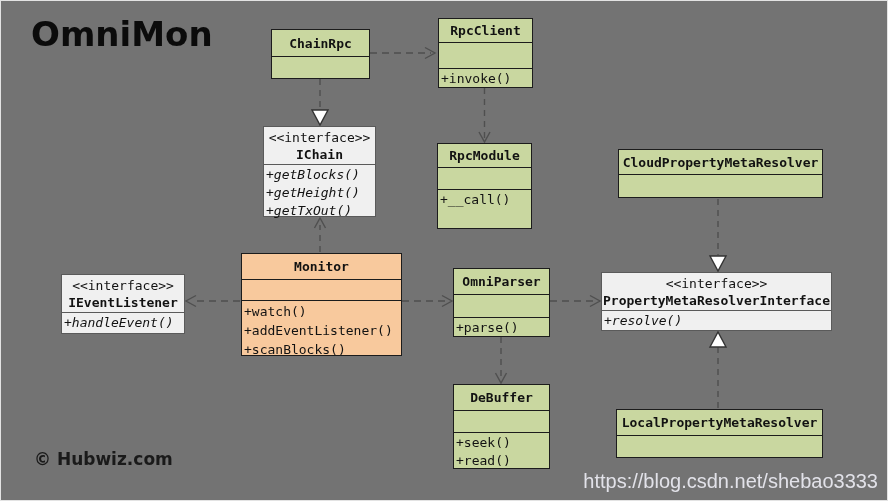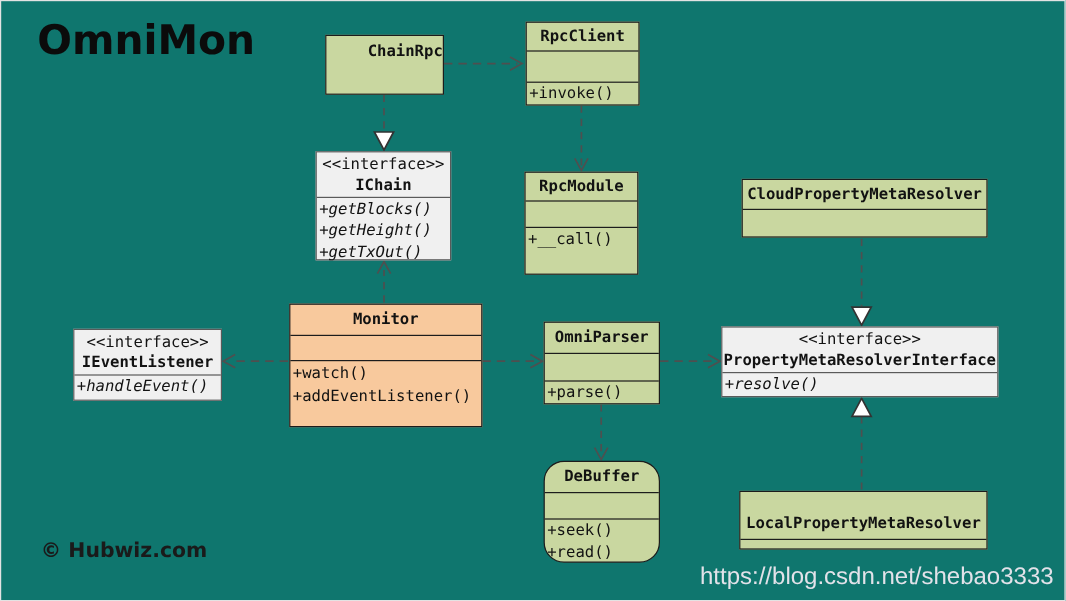--- a/index.html
+++ b/index.html
@@ -1,17 +1,17 @@
 <!DOCTYPE html>
 <html><head>
 <meta charset="utf-8">
 <style>
   html,body{margin:0;padding:0;background:#fff;}
   .canvas{
-    position:relative;width:888px;height:501px;background:#0f766e;
+    position:relative;width:888px;height:501px;background:#737373;
     font-family:"DejaVu Sans Mono","Liberation Mono",monospace;
     overflow:hidden;border:1px solid #e3e3e3;box-sizing:border-box;
   }
   .page-title{
     position:absolute;left:30px;top:13px;
     font-family:"DejaVu Sans","Liberation Sans",sans-serif;
     font-weight:bold;font-size:34px;color:#0b0b0b;letter-spacing:0px;
   }
   .copyright{
     position:absolute;left:33px;top:448px;
@@ -99,21 +99,21 @@
         <polygon points="709,255 725,255 717,270" fill="#ffffff" stroke="#333333"></polygon>
       </g>
 
       <g>
         <path d="M717,407 L717,346" stroke-dasharray="6,5"></path>
         <polygon points="709,346 725,346 717,331" fill="#ffffff" stroke="#333333"></polygon>
       </g>
     </g>
   </svg>
 
-  <div class="box cls" style="left:270px;top:28px;width:99px;height:50px;align-items:flex-end;">
+  <div class="box cls" style="left:270px;top:28px;width:99px;height:50px;">
     <div class="cmp c-title" style="height:26px;">ChainRpc</div>
     <div class="cmp grow"></div>
   </div>
 
   <div class="box cls" style="left:437px;top:17px;width:95px;height:70px;">
     <div class="cmp c-title" style="height:23px;">RpcClient</div>
     <div class="cmp" style="height:26px;"></div>
     <div class="cmp grow c-methods">
       <div class="mline">+invoke()</div>
     </div>
@@ -148,32 +148,33 @@
       <div class="mline">+handleEvent()</div>
     </div>
   </div>
 
   <div class="box hot" style="left:240px;top:252px;width:161px;height:103px;">
     <div class="cmp c-title" style="height:25px;">Monitor</div>
     <div class="cmp" style="height:21px;"></div>
     <div class="cmp grow c-methods">
       <div class="mline" style="line-height:19px;">+watch()</div>
       <div class="mline" style="line-height:19px;">+addEventListener()</div>
+      <div class="mline" style="line-height:19px;">+scanBlocks()</div>
     </div>
   </div>
 
   <div class="box cls" style="left:452px;top:267px;width:97px;height:69px;">
     <div class="cmp c-title" style="height:25px;">OmniParser</div>
     <div class="cmp" style="height:23px;"></div>
     <div class="cmp grow c-methods">
       <div class="mline">+parse()</div>
     </div>
   </div>
 
-  <div class="box cls" style="left:452px;top:383px;width:97px;height:85px;border-radius:17px;">
+  <div class="box cls" style="left:452px;top:383px;width:97px;height:85px;">
     <div class="cmp c-title" style="height:25px;">DeBuffer</div>
     <div class="cmp" style="height:22px;"></div>
     <div class="cmp grow c-methods">
       <div class="mline">+seek()</div>
       <div class="mline">+read()</div>
     </div>
   </div>
 
   <div class="box cls" style="left:617px;top:148px;width:205px;height:49px;">
     <div class="cmp c-title" style="height:24px;">CloudPropertyMetaResolver</div>
@@ -184,20 +185,20 @@
     <div class="cmp c-title" style="height:37px;">
       <div class="stereo">&lt;&lt;interface&gt;&gt;</div>
       <div class="iname">PropertyMetaResolverInterface</div>
     </div>
     <div class="cmp grow c-methods">
       <div class="mline">+resolve()</div>
     </div>
   </div>
 
   <div class="box cls" style="left:615px;top:408px;width:207px;height:49px;">
-    <div class="cmp c-title" style="height:25px;margin-top:14px;">LocalPropertyMetaResolver</div>
+    <div class="cmp c-title" style="height:25px;">LocalPropertyMetaResolver</div>
     <div class="cmp grow"></div>
   </div>
 
   <div class="copyright">© Hubwiz.com</div>
   <div class="watermark">https://blog.csdn.net/shebao3333</div>
 
 </div>
 
 </body></html>

